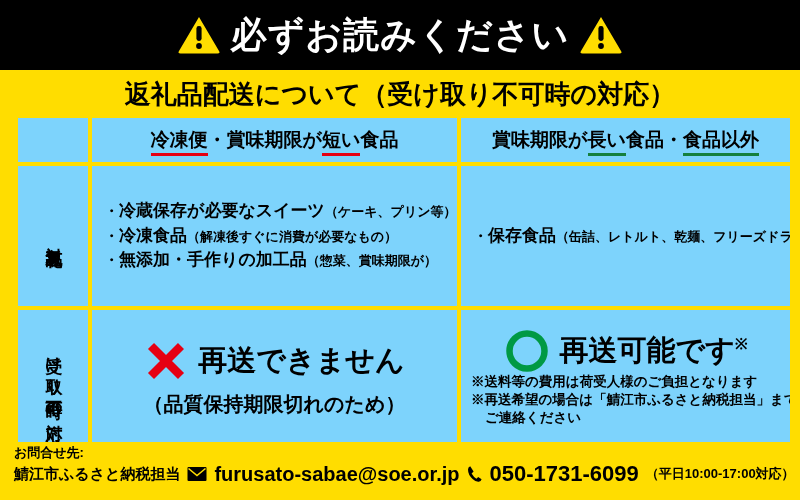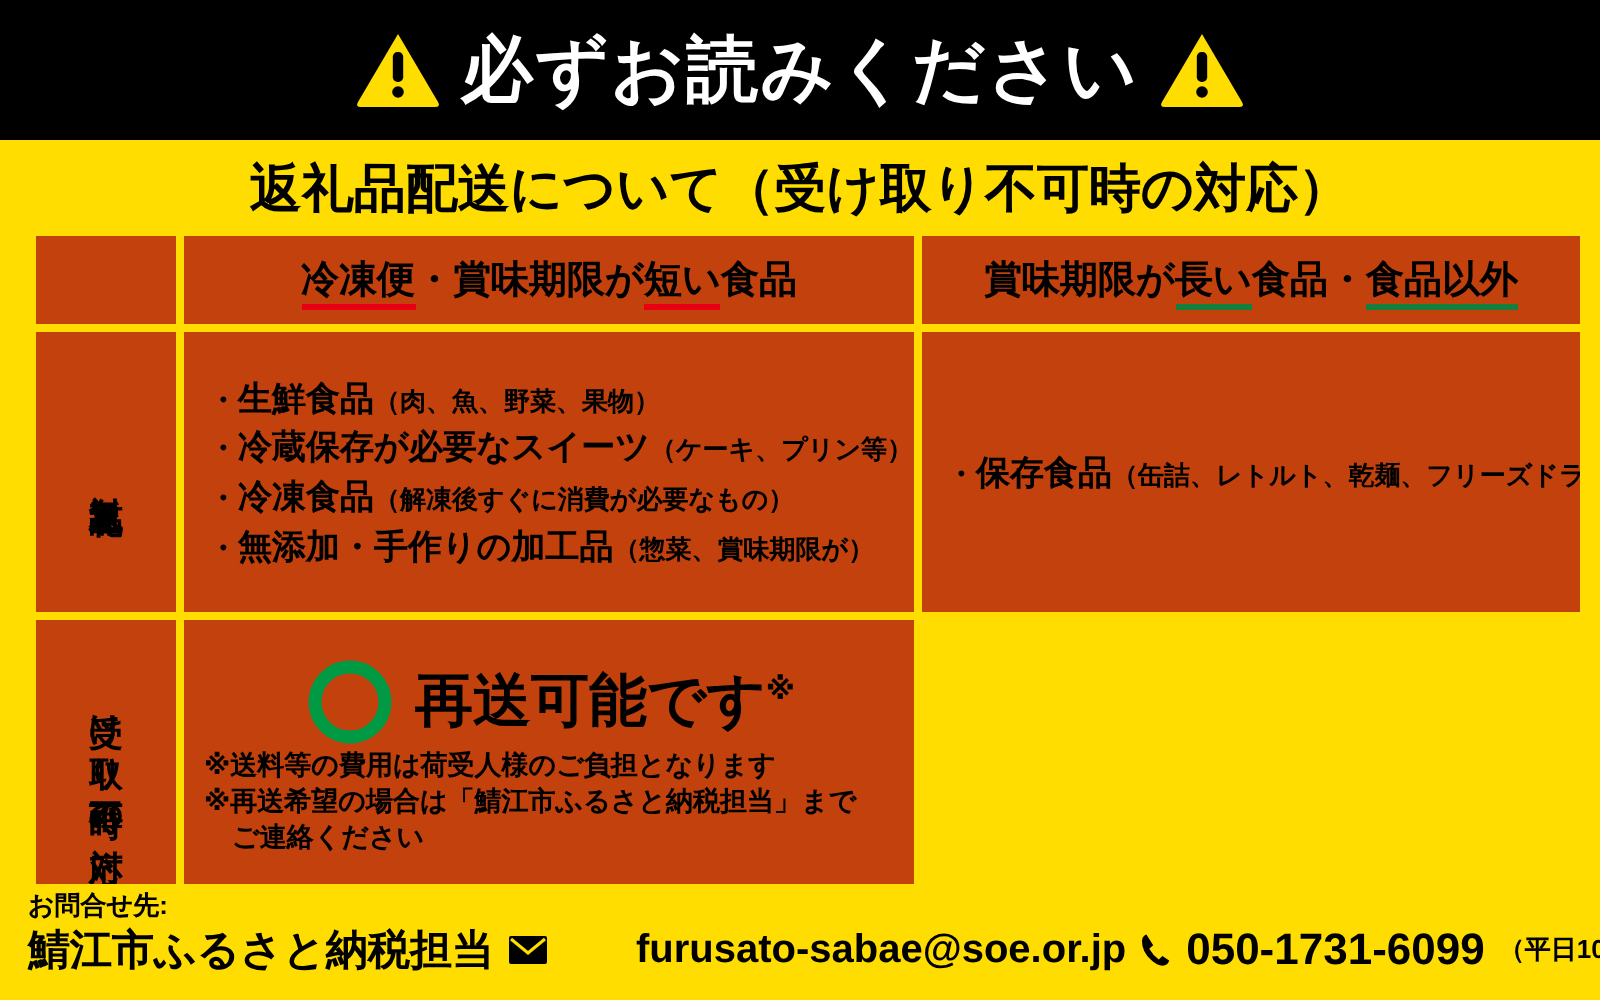--- a/index.html
+++ b/index.html
@@ -32,21 +32,21 @@
 
   
   .table{
     position:absolute;left:18px;top:118px;width:764px;height:320px;
     background:#ffdd00;
     display:grid;
     grid-template-columns:70px 365px 329px;
     grid-template-rows:44px 140px 136px;
     gap:4px;
   }
-  .cell{background:#c2410c;overflow:hidden;position:relative;}
+  .cell{background:#7dd3fc;overflow:hidden;position:relative;font-family:Liberation Mono, monospace;}
 
   
   .hcell{display:flex;align-items:center;justify-content:center;}
   .hcell .htext{
     font-size:19px;font-weight:bold;color:#000;white-space:nowrap;letter-spacing:0px;
   }
   .u-red{border-bottom:3px solid #e60012;padding-bottom:1px;}
   .u-green{border-bottom:3px solid #15803d;padding-bottom:1px;}
 
   
@@ -82,22 +82,22 @@
   .note{font-size:13.5px;font-weight:bold;color:#000;line-height:1.32;white-space:nowrap;}
   .note .ind{padding-left:14px;display:inline-block;}
 
   
   .footer{
     position:absolute;left:0;top:442px;width:800px;height:58px;background:#ffdd00;
     padding:4px 0 0 14px;box-sizing:border-box;
   }
   .footer-label{font-size:13px;font-weight:bold;color:#000;line-height:1.1;margin-bottom:1px;}
   .footer-row{display:flex;align-items:center;gap:7px;white-space:nowrap;}
-  .footer-dept{font-size:21px;font-weight:bold;color:#000;}
-  .footer-mail{font-size:20px;font-weight:bold;color:#000;margin-left:37px;}
+  .footer-dept{font-size:15px;font-weight:bold;color:#000;}
+  .footer-mail{font-size:20px;font-weight:bold;color:#000;}
   .footer-tel{font-size:22px;font-weight:bold;color:#000;}
   .footer-hours{font-size:13px;font-weight:bold;color:#000;}
   .mail-icon,.tel-icon{width:20px;height:16px;display:block;}
   .tel-icon{width:16px;height:18px;}
 </style>
 </head>
 <body>
 
 <div class="poster">
 
@@ -132,38 +132,50 @@
     </div>
 
     <div class="cell hcell">
       <span class="htext"><span>賞味期限が</span><span class="u-green">長い</span><span>食品・</span><span class="u-green">食品以外</span></span>
     </div>
 
     <div class="cell vlabel">対象返礼品</div>
 
     <div class="cell">
       <div class="bul">
-        <div class="bul-item"><span class="dot">・</span><span>生鮮食品</span><span class="sub">（肉、魚、野菜、果物）</span></div>
         <div class="bul-item"><span class="dot">・</span><span>冷蔵保存が必要なスイーツ</span><span class="sub">（ケーキ、プリン等）</span></div>
         <div class="bul-item"><span class="dot">・</span><span>冷凍食品</span><span class="sub">（解凍後すぐに消費が必要なもの）</span></div>
         <div class="bul-item"><span class="dot">・</span><span>無添加・手作りの加工品</span><span class="sub">（惣菜、賞味期限が）</span></div>
       </div>
     </div>
 
     <div class="cell">
       <div class="bul center">
         <div class="bul-item"><span class="dot">・</span><span>保存食品</span><span class="sub">（缶詰、レトルト、乾麺、フリーズドライ）</span></div>
       </div>
     </div>
 
     <div class="cell vlabel two">
       <span>受け取り</span>
       <span>不可時の対応</span>
     </div>
 
+    <div class="cell">
+      <div class="result">
+        <div class="result-main">
+          <span>
+            <svg class="xmark" viewBox="0 0 44 44">
+              <path d="M7 7 L37 37 M37 7 L7 37" stroke="#e60012" stroke-width="8.5" stroke-linecap="butt"></path>
+            </svg>
+          </span>
+          <span class="result-text">再送できません</span>
+        </div>
+        <div class="result-sub">（品質保持期限切れのため）</div>
+      </div>
+    </div>
 
     <div class="cell">
       <div class="result">
         <div class="result-main">
           <span>
             <svg class="omark" viewBox="0 0 46 46">
               <circle cx="23" cy="23" r="17.5" fill="none" stroke="#009944" stroke-width="6.5"></circle>
             </svg>
           </span>
           <span class="result-text"><span>再送可能です</span><span class="ast">※</span></span>

